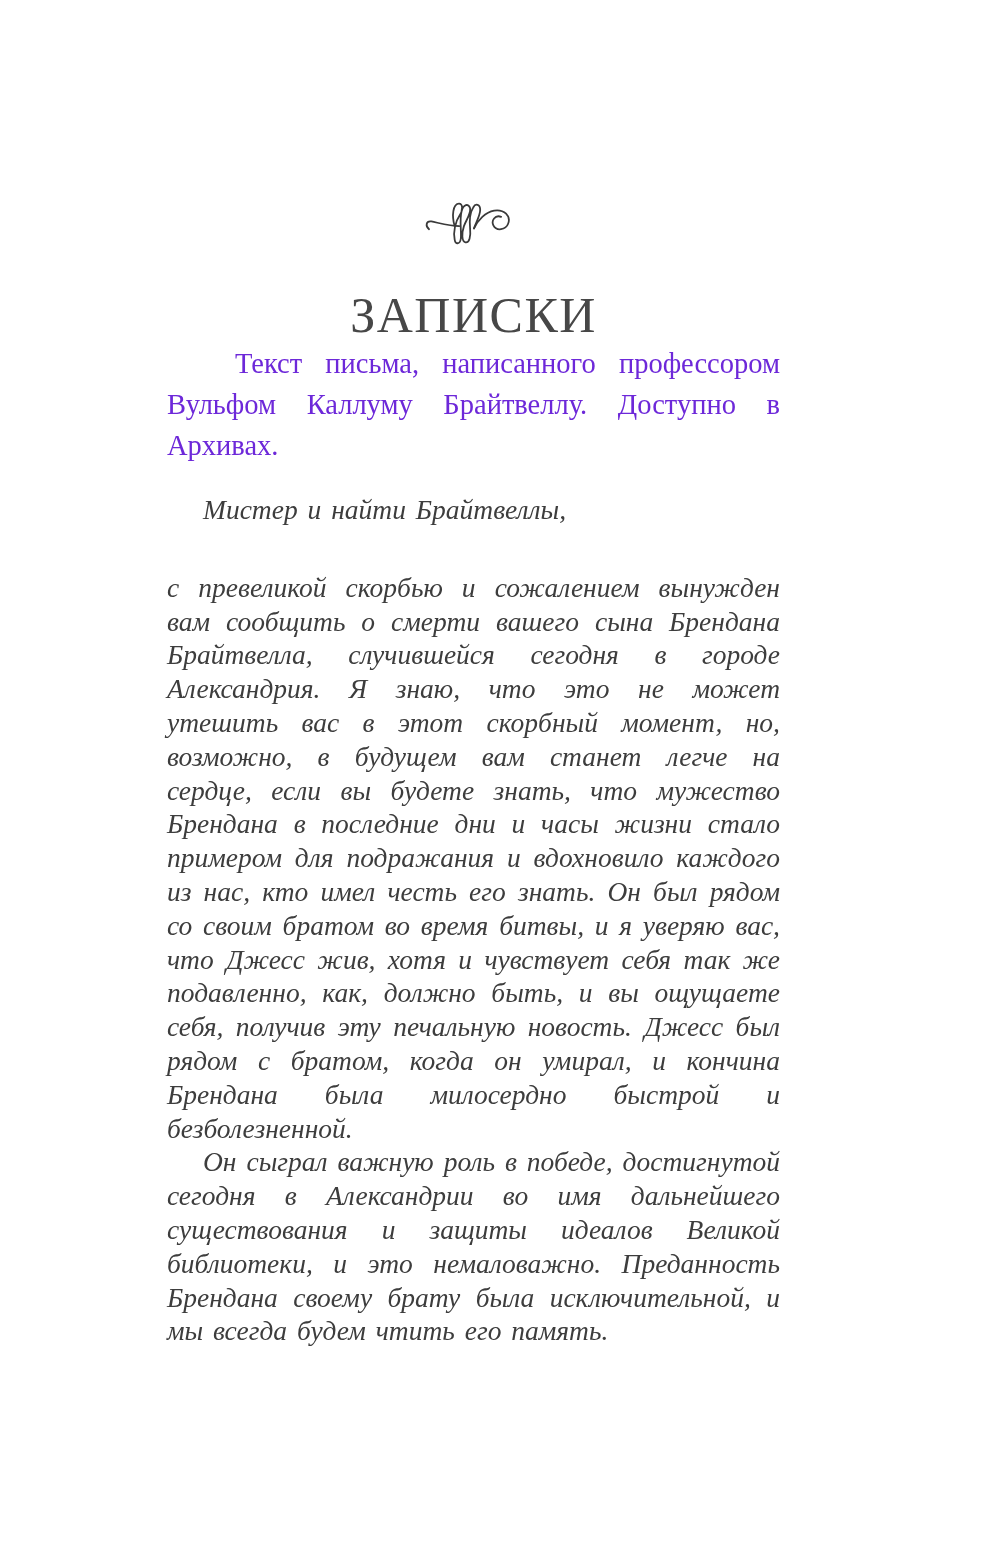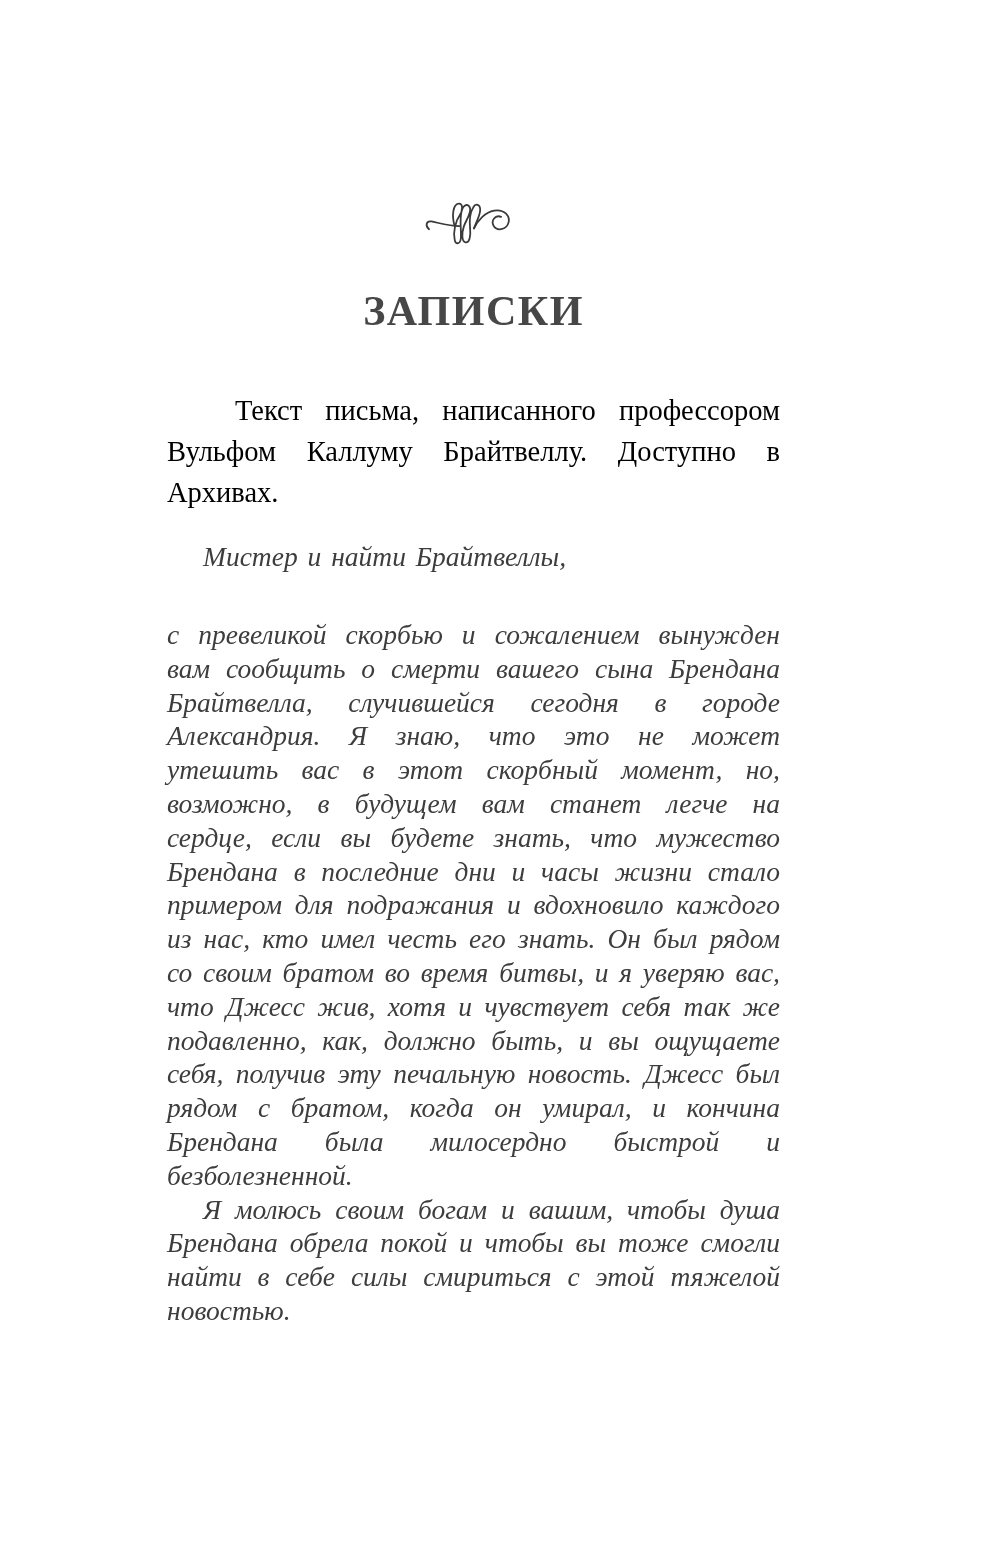--- a/index.html
+++ b/index.html
@@ -27,31 +27,30 @@
     justify-content: center;
   }
   .ornament-wrap svg {
     width: 108px;
     height: 62px;
     display: block;
   }
   .chapter-title {
     margin-top: 34px;
     text-align: center;
-    font-size: 42px;
+    font-size: 50px;
     line-height: 1.1;
-    font-weight: 700;
+    font-weight: 400;
     letter-spacing: 1.5px;
     color: #474747;
   }
   .intro-note {
-    margin-top: 56px;
     font-size: 28.5px;
     line-height: 41px;
-    color: #000000;
+    color: #6d28d9;
     text-align: justify;
     text-indent: 68px;
     word-spacing: 2px;
     hyphens: auto;
   }
   .letter {
     margin-top: 27px;
     font-style: italic;
     font-size: 27.5px;
     line-height: 33.8px;
@@ -82,16 +81,16 @@
     </svg>
   </div>
 
   <div class="chapter-title">ЗАПИСКИ</div>
 
   <div class="intro-note">Текст письма, написанного профессором Вульфом Каллуму Брайтвеллу. Доступно в Архивах.</div>
 
   <div class="letter">
     <p>Мистер и найти Брайтвеллы,</p>
     <p class="no-indent">с превеликой скорбью и сожалением вынужден вам сообщить о смерти вашего сына Брендана Брайтвелла, случившейся сегодня в городе Александрия. Я знаю, что это не может утешить вас в этот скорбный момент, но, возможно, в будущем вам станет легче на сердце, если вы будете знать, что мужество Брендана в последние дни и часы жизни стало примером для подражания и вдохновило каждого из нас, кто имел честь его знать. Он был рядом со своим братом во время битвы, и я уверяю вас, что Джесс жив, хотя и чувствует себя так же подавленно, как, должно быть, и вы ощущаете себя, получив эту печальную новость. Джесс был рядом с братом, когда он умирал, и кончина Брендана была милосердно быстрой и безболезненной.</p>
-    <p>Я молюсь своим богам и вашим, чтобы душа Брендана обрела покой и чтобы вы тоже смогли найти в себе силы смириться с этой тяжелой новостью.</p>
+    <p>Он сыграл важную роль в победе, достигнутой сегодня в Александрии во имя дальнейшего существования и защиты идеалов Великой библиотеки, и это немаловажно. Преданность Брендана своему брату была исключительной, и мы всегда будем чтить его память.</p>
   </div>
 
 </div>
 
 </body></html>

